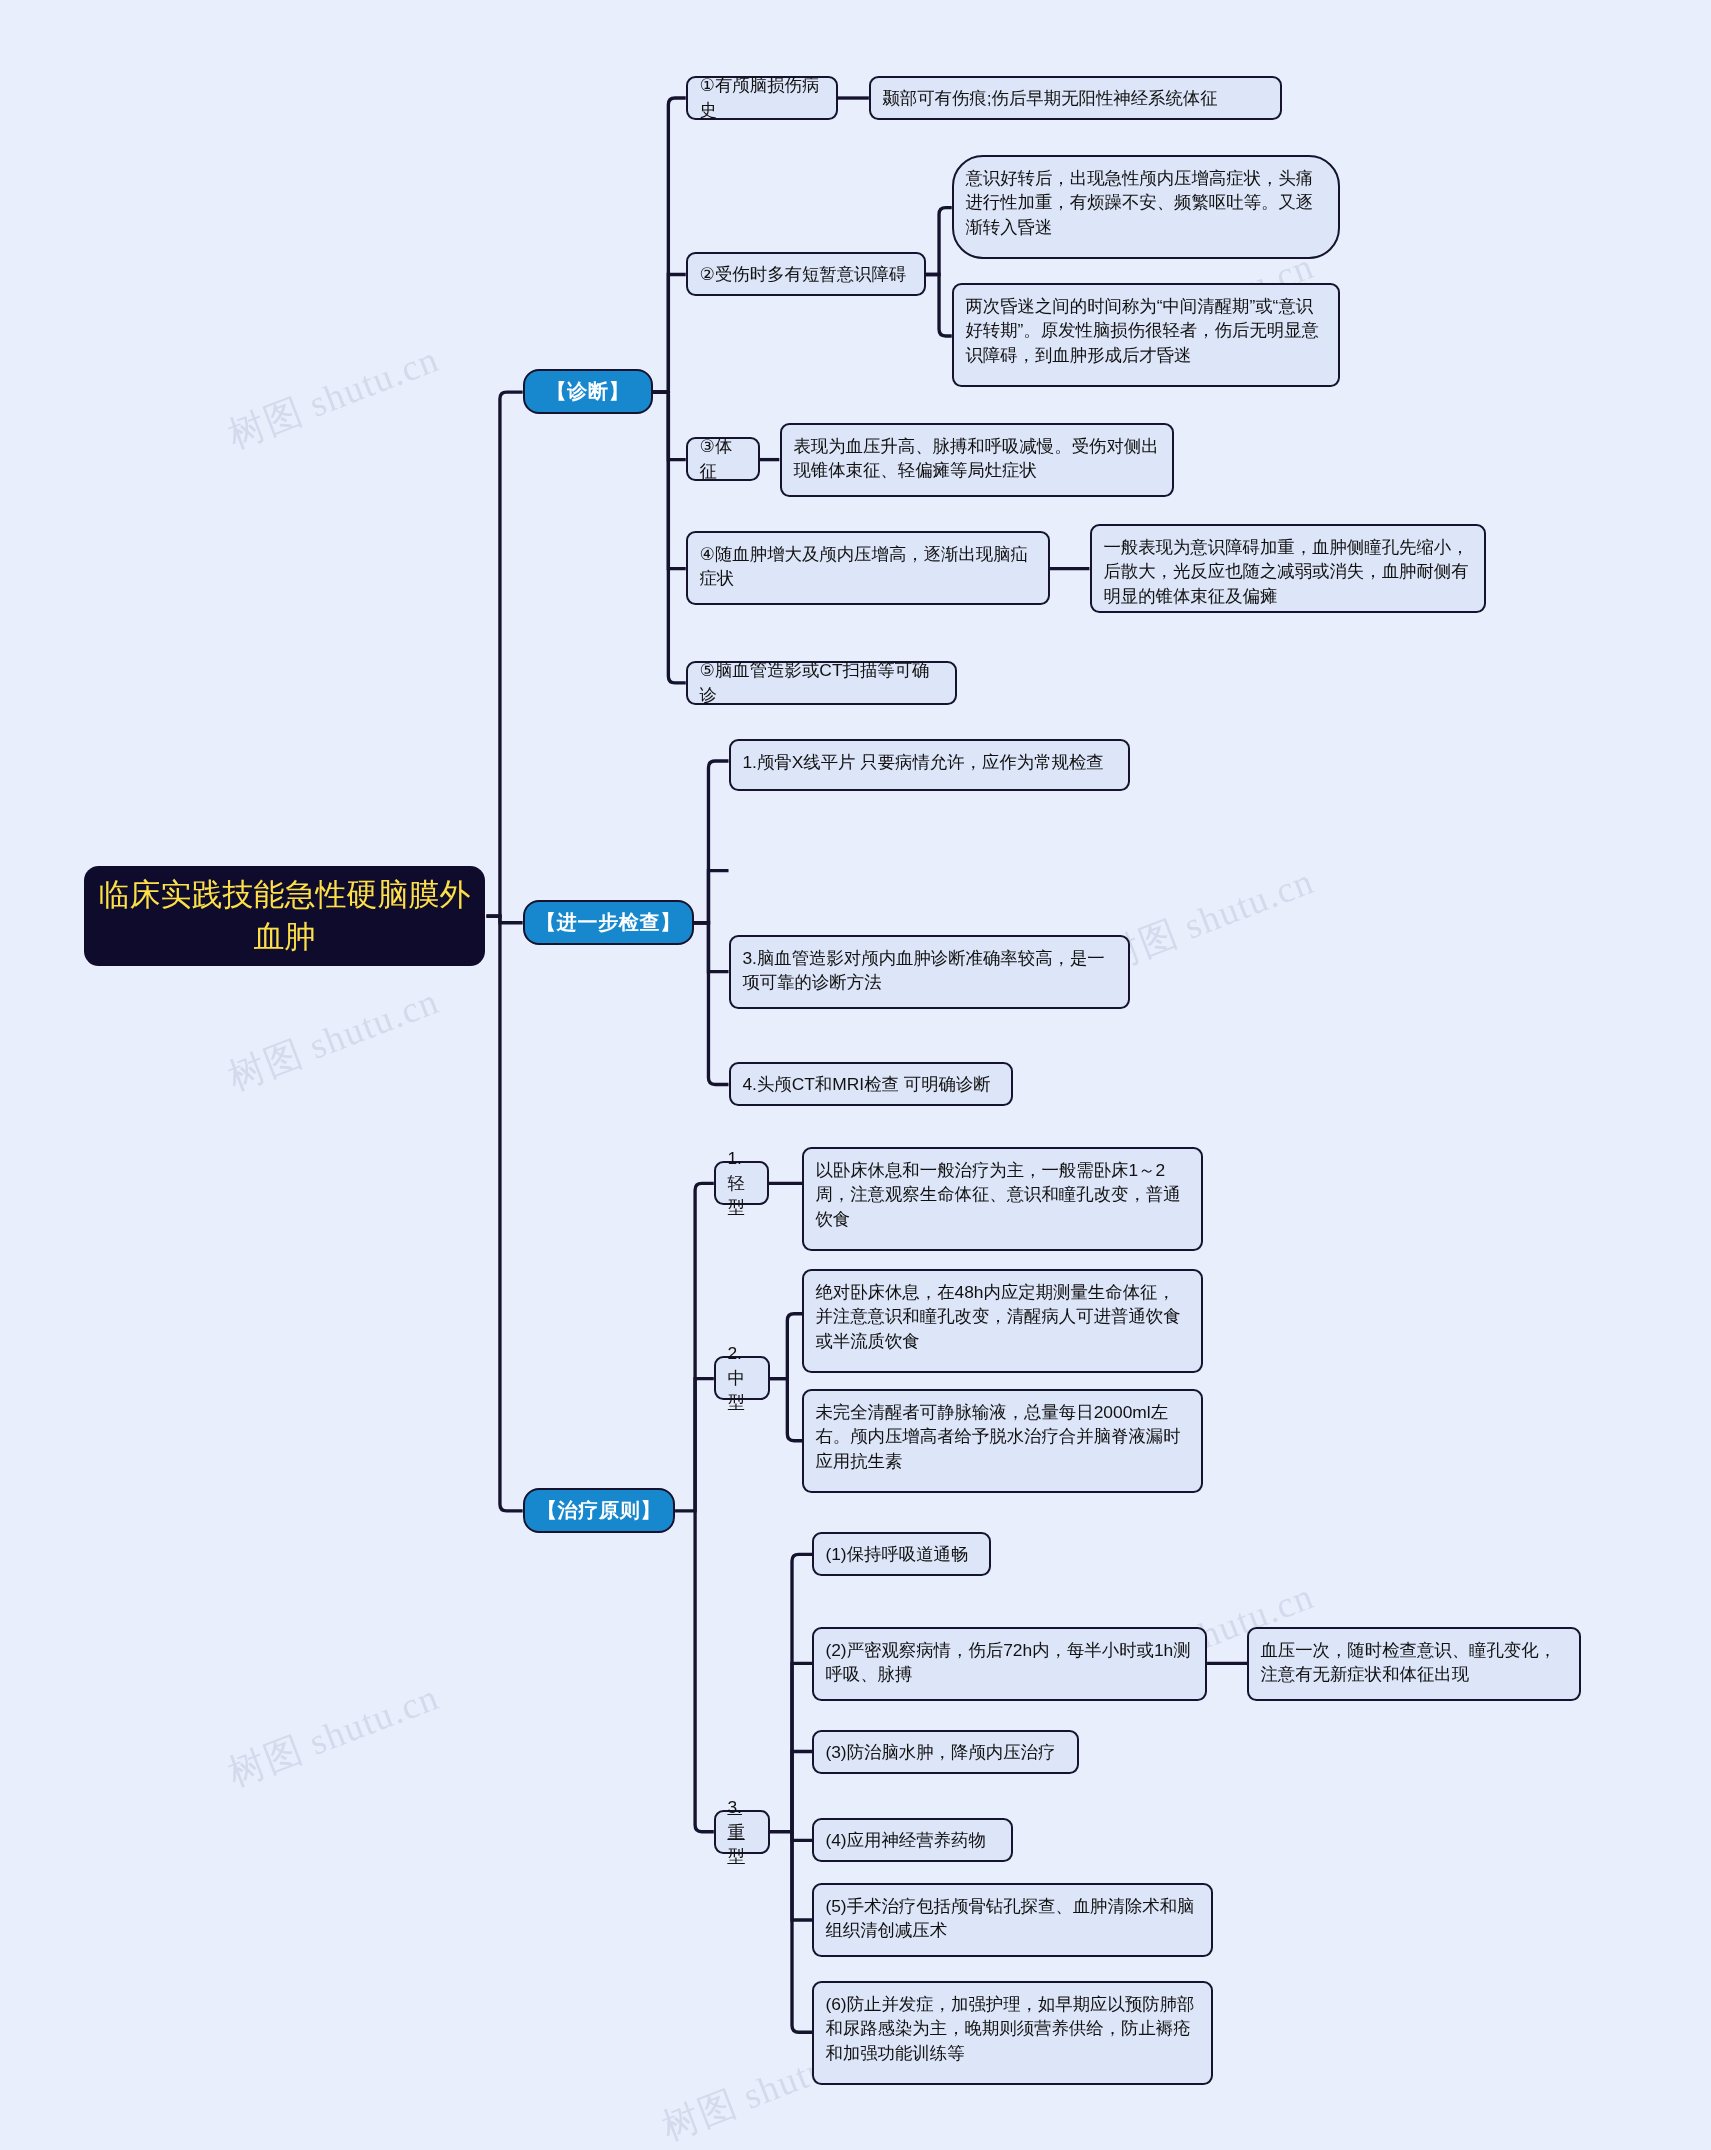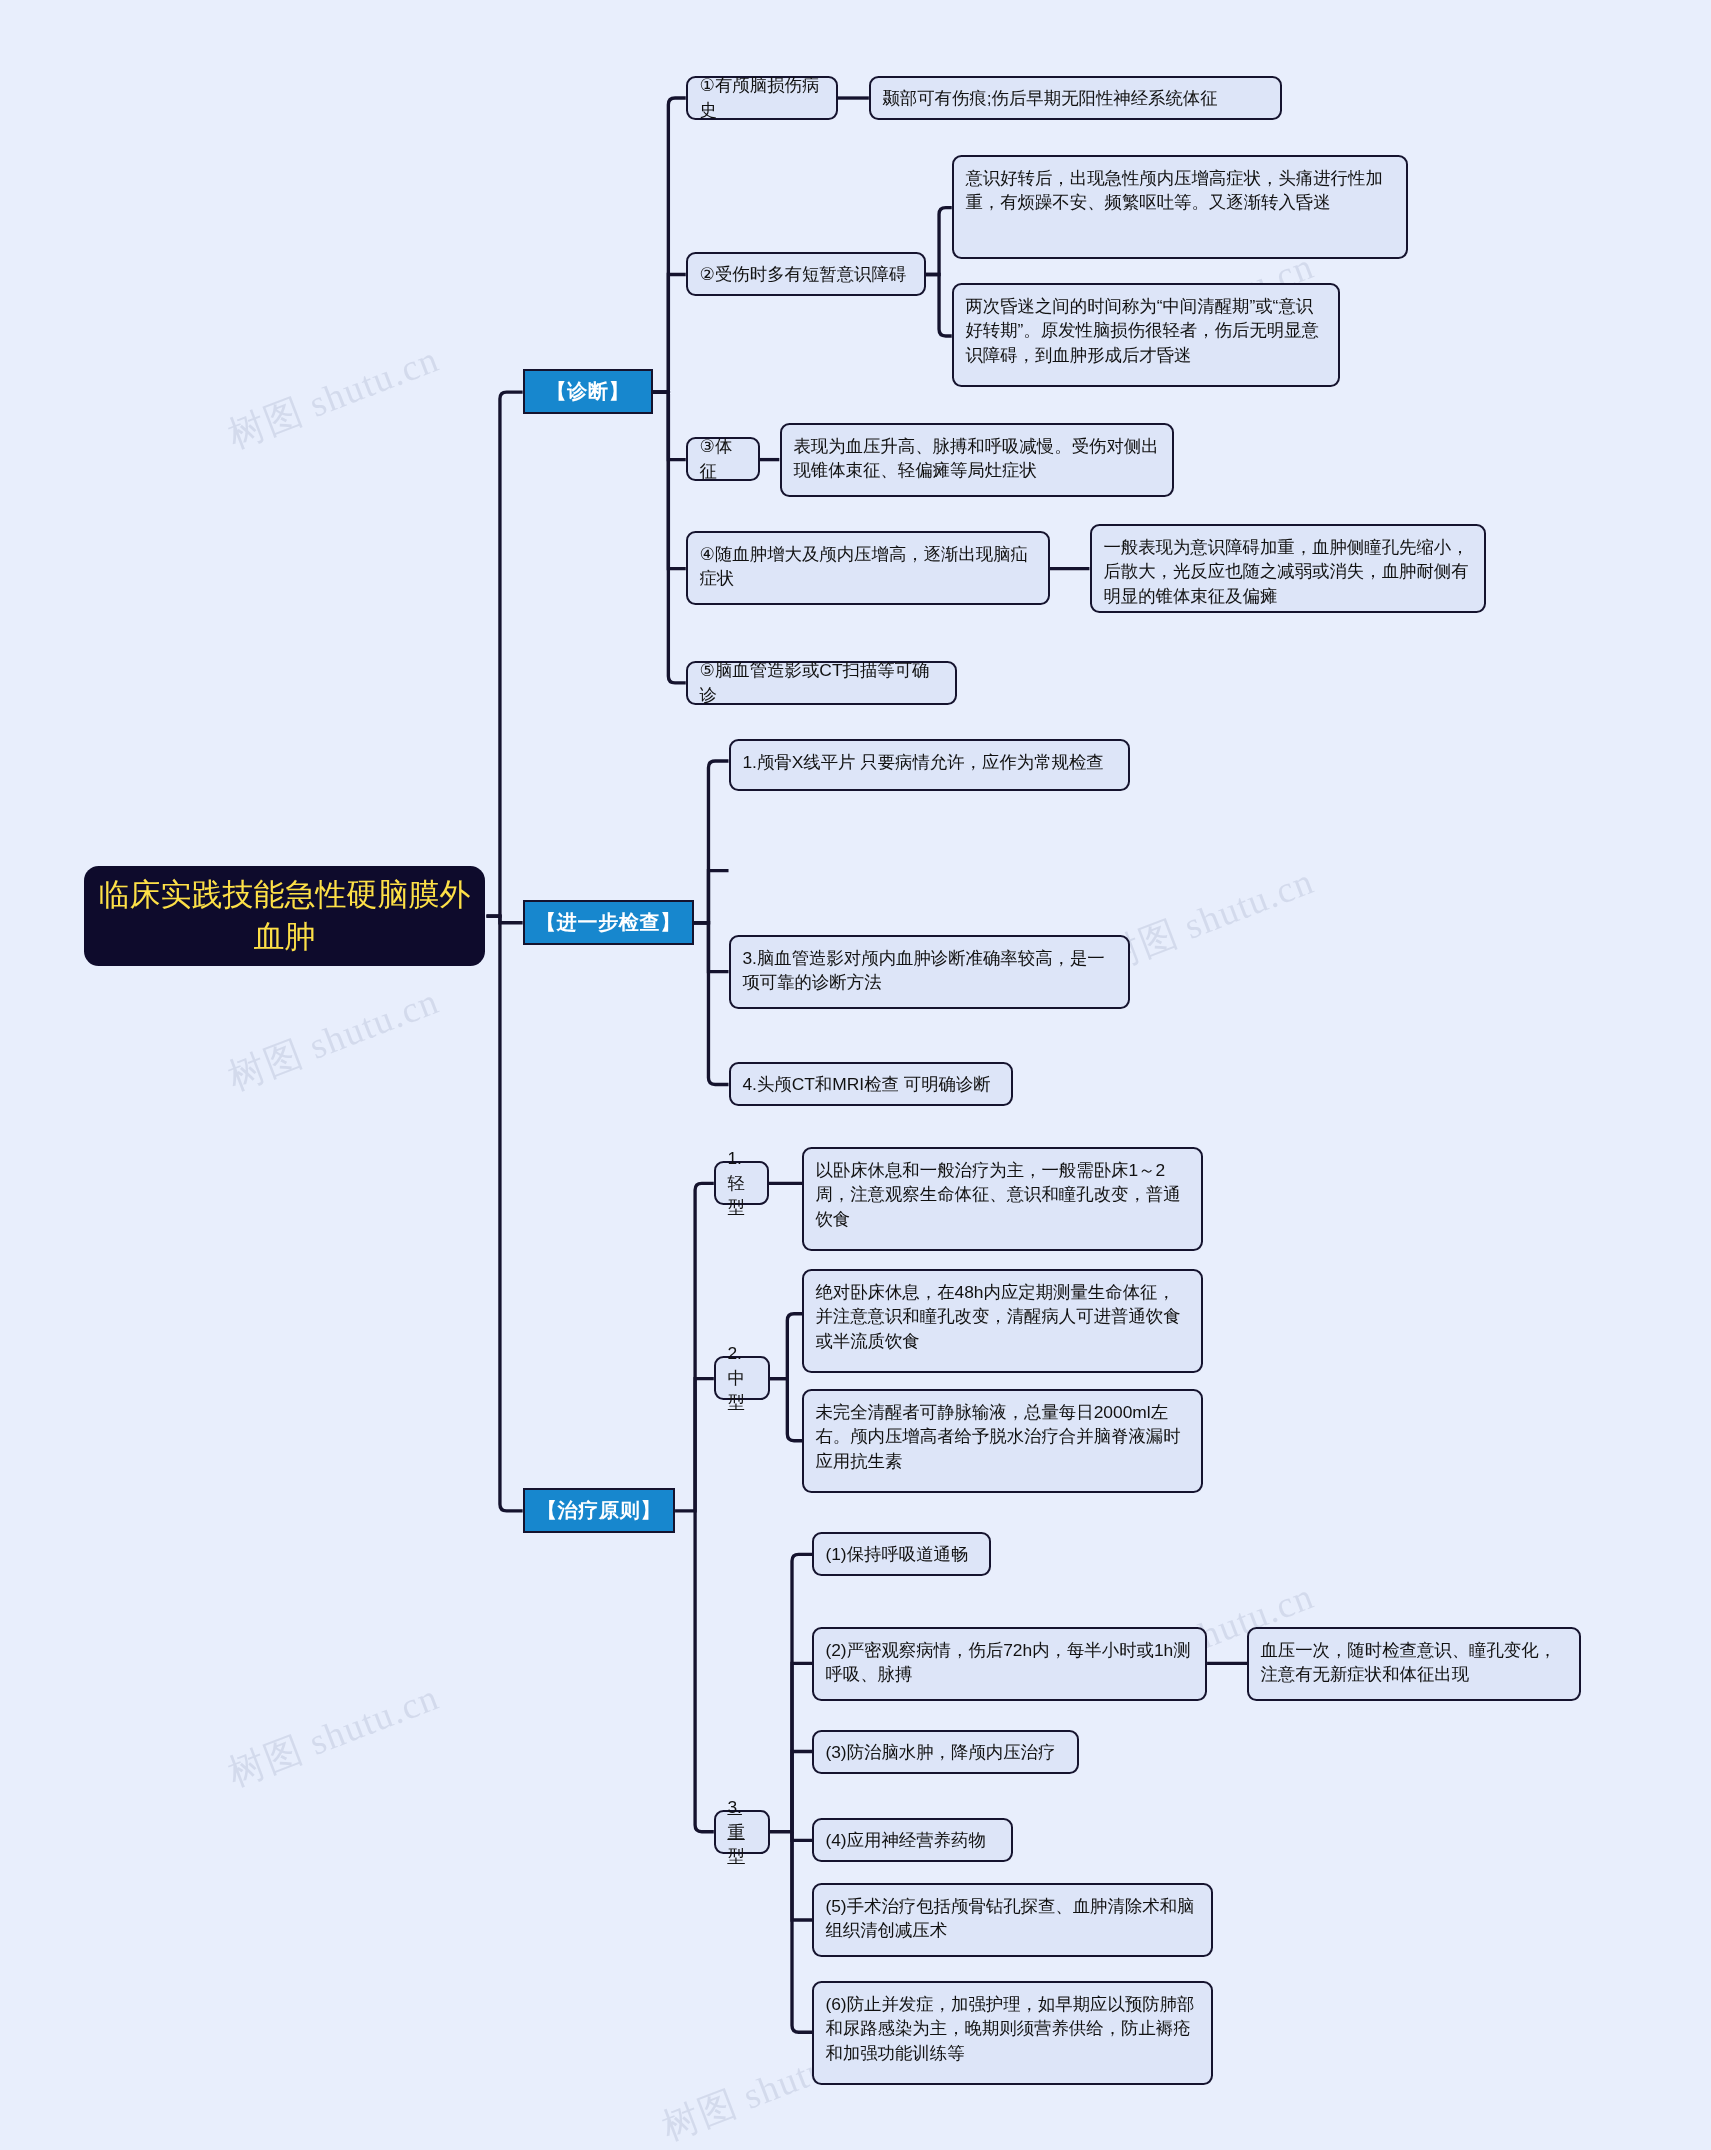--- a/index.html
+++ b/index.html
@@ -50,21 +50,21 @@
     font-size:31px;
     line-height:1.36;
     text-align:center;
     display:flex;align-items:center;justify-content:center;
     padding:12px 13.4px;
     font-weight:500;
   }
   .branch{
     background:#1787ce;
     border:2px solid #15132e;
-    border-radius:0;
+    border-radius:16px;
     color:#fff;
     font-size:20px;
     font-weight:700;
     text-align:center;
     display:flex;align-items:center;justify-content:center;
     padding:6.7px 9.4px;
     letter-spacing:0.7px;
   }
   .mid{display:flex;align-items:center;}
 </style>
@@ -129,21 +129,21 @@
   <div class="node root" style="left:84px;top:866px;width:401px;height:100px;">临床实践技能急性硬脑膜外血肿</div>
 
   <div class="node branch" style="left:523px;top:369px;width:130px;height:45px;">【诊断】</div>
   <div class="node branch" style="left:523px;top:900px;width:171px;height:45px;">【进一步检查】</div>
   <div class="node branch" style="left:523px;top:1488px;width:152px;height:45px;">【治疗原则】</div>
 
   <div class="node mid" style="left:686px;top:76px;width:152px;height:44px;">①有颅脑损伤病史</div>
   <div class="node mid" style="left:869px;top:76px;width:413px;height:44px;">颞部可有伤痕;伤后早期无阳性神经系统体征</div>
 
   <div class="node mid" style="left:686px;top:252px;width:240px;height:44px;">②受伤时多有短暂意识障碍</div>
-  <div class="node" style="left:952px;top:155px;width:456px;height:104px;">意识好转后，出现急性颅内压增高症状，头痛进行性加重，有烦躁不安、频繁呕吐等。又逐渐转入昏迷</div>
+  <div class="node" style="left:952px;top:155px;width:388px;height:104px;border-radius:31px;">意识好转后，出现急性颅内压增高症状，头痛进行性加重，有烦躁不安、频繁呕吐等。又逐渐转入昏迷</div>
   <div class="node" style="left:952px;top:283px;width:388px;height:104px;">两次昏迷之间的时间称为“中间清醒期”或“意识好转期”。原发性脑损伤很轻者，伤后无明显意识障碍，到血肿形成后才昏迷</div>
 
   <div class="node mid" style="left:686px;top:437px;width:74px;height:44px;">③体征</div>
   <div class="node" style="left:780px;top:423px;width:394px;height:74px;">表现为血压升高、脉搏和呼吸减慢。受伤对侧出现锥体束征、轻偏瘫等局灶症状</div>
 
   <div class="node" style="left:686px;top:531px;width:364px;height:74px;">④随血肿增大及颅内压增高，逐渐出现脑疝症状</div>
   <div class="node" style="left:1090px;top:524px;width:396px;height:89px;">一般表现为意识障碍加重，血肿侧瞳孔先缩小，后散大，光反应也随之减弱或消失，血肿耐侧有明显的锥体束征及偏瘫</div>
 
   <div class="node mid" style="left:686px;top:661px;width:271px;height:44px;">⑤脑血管造影或CT扫描等可确诊</div>
 

